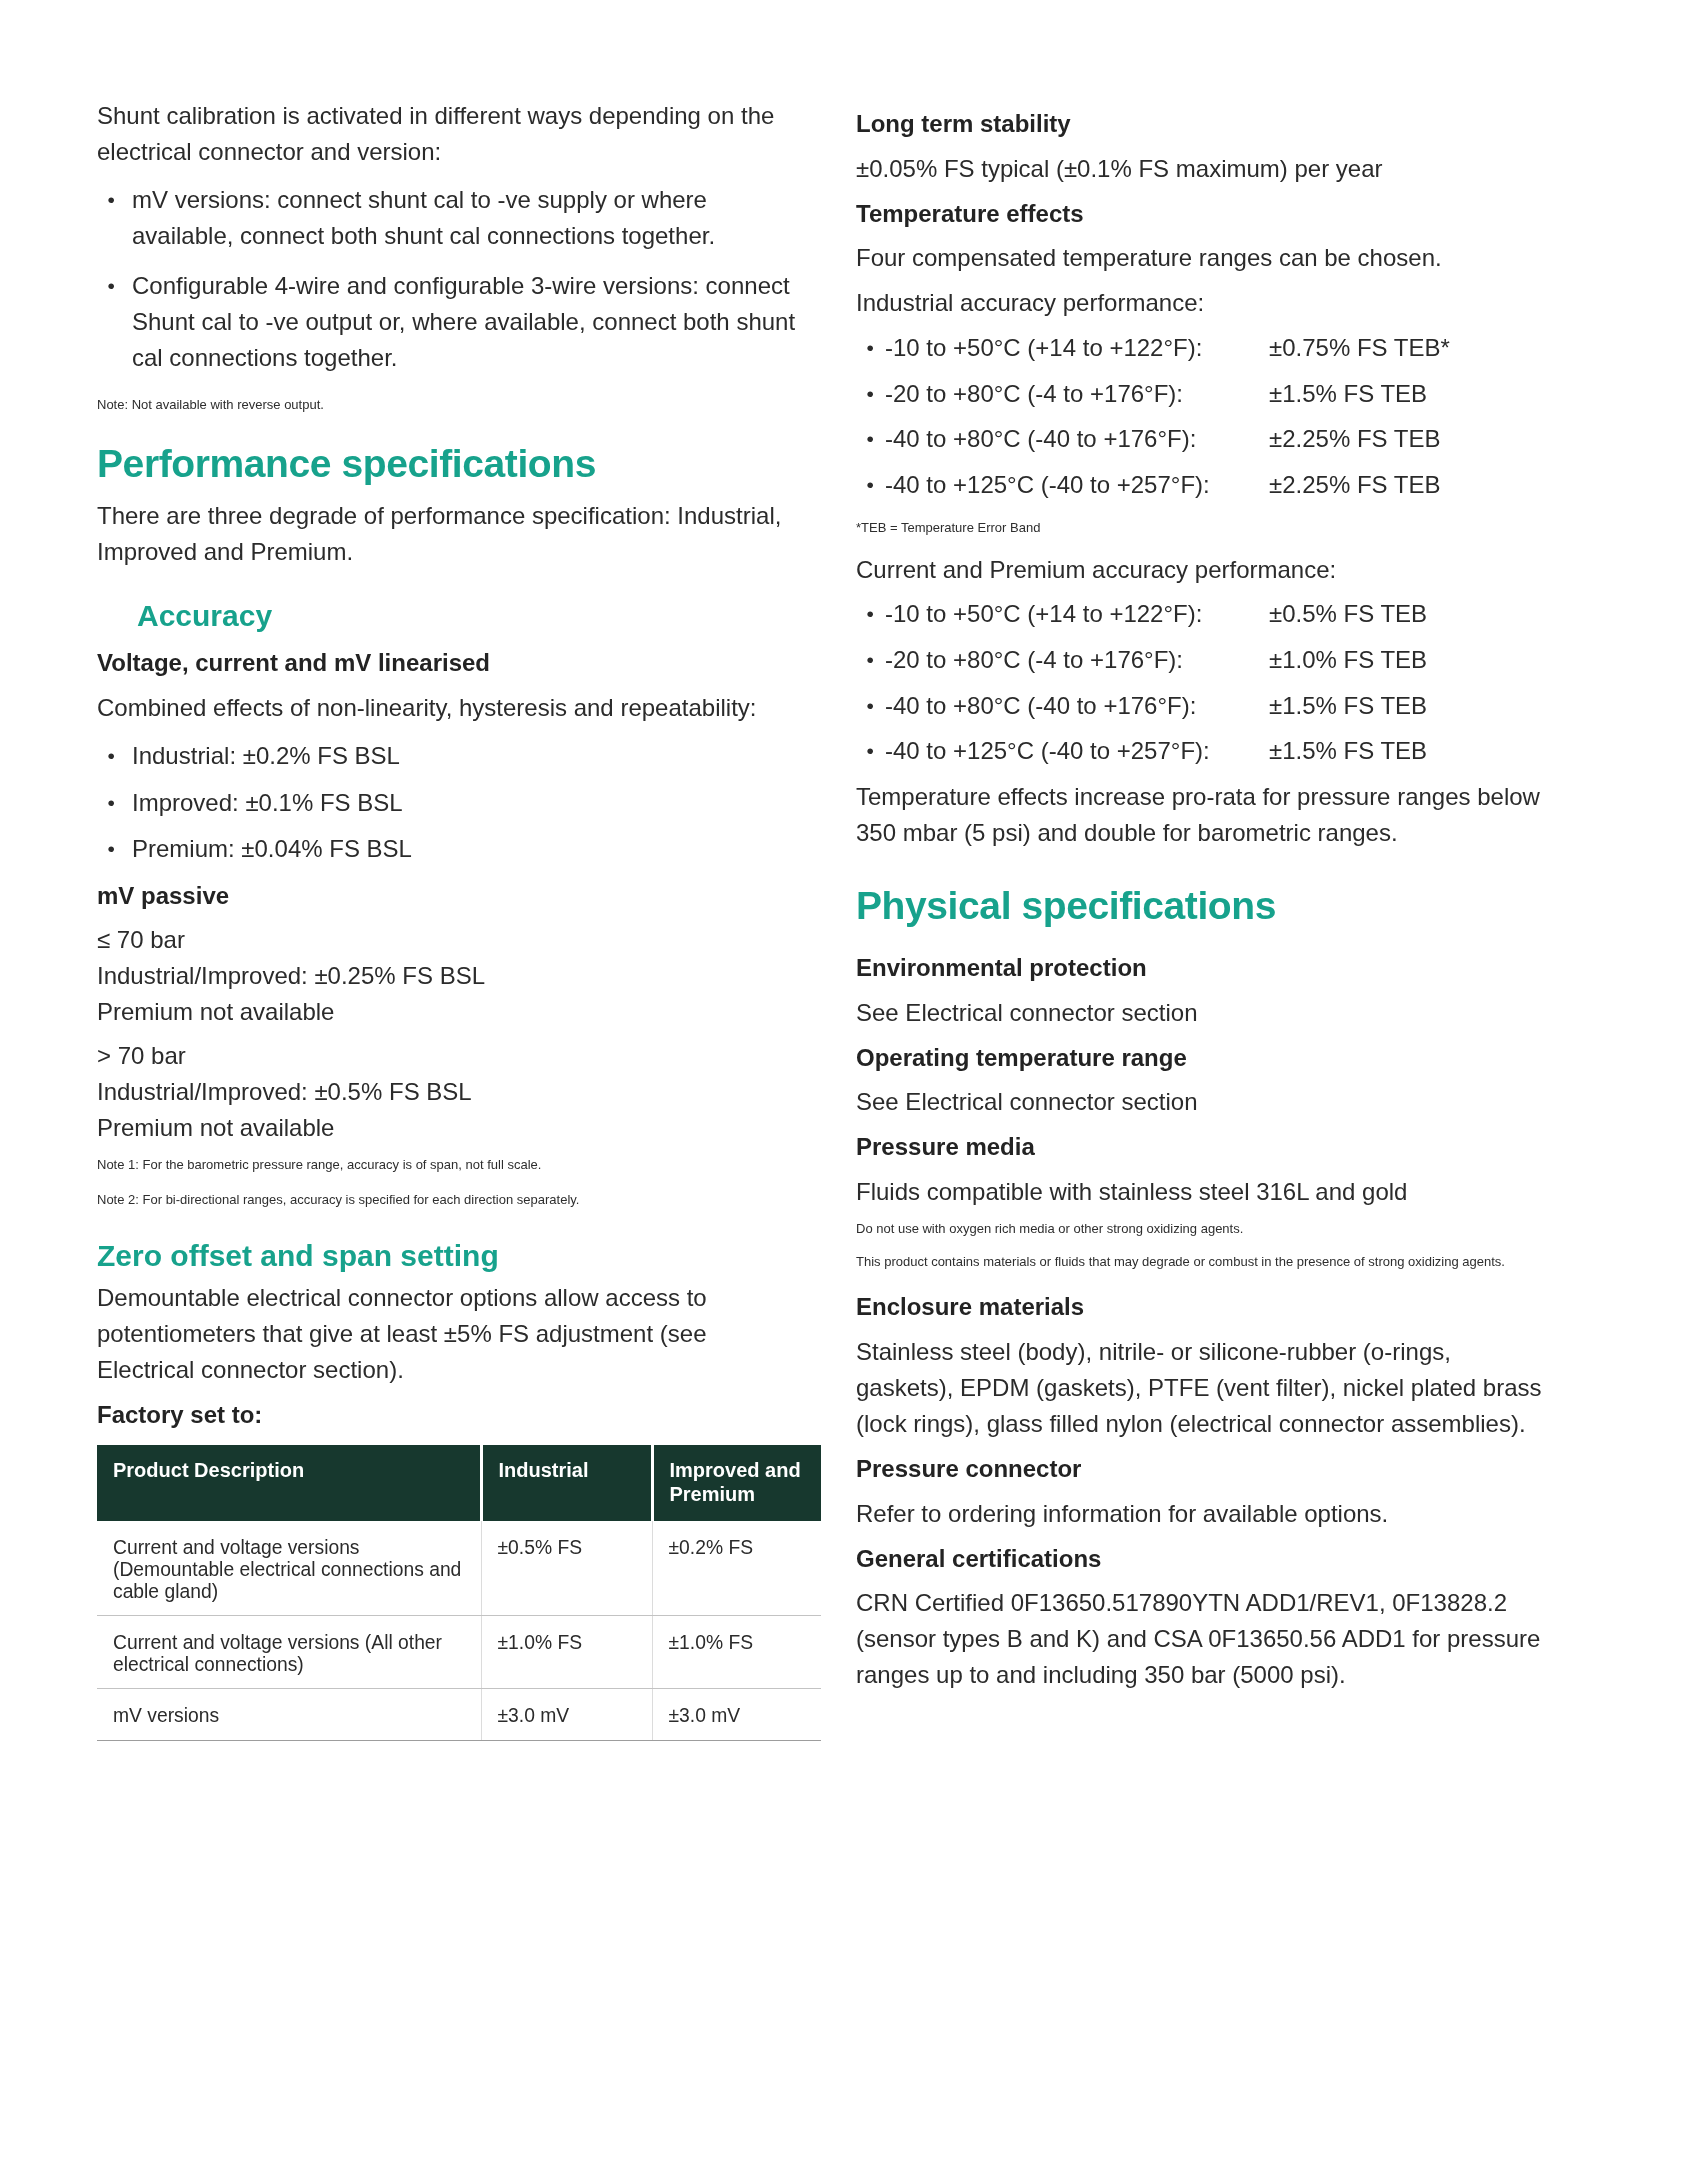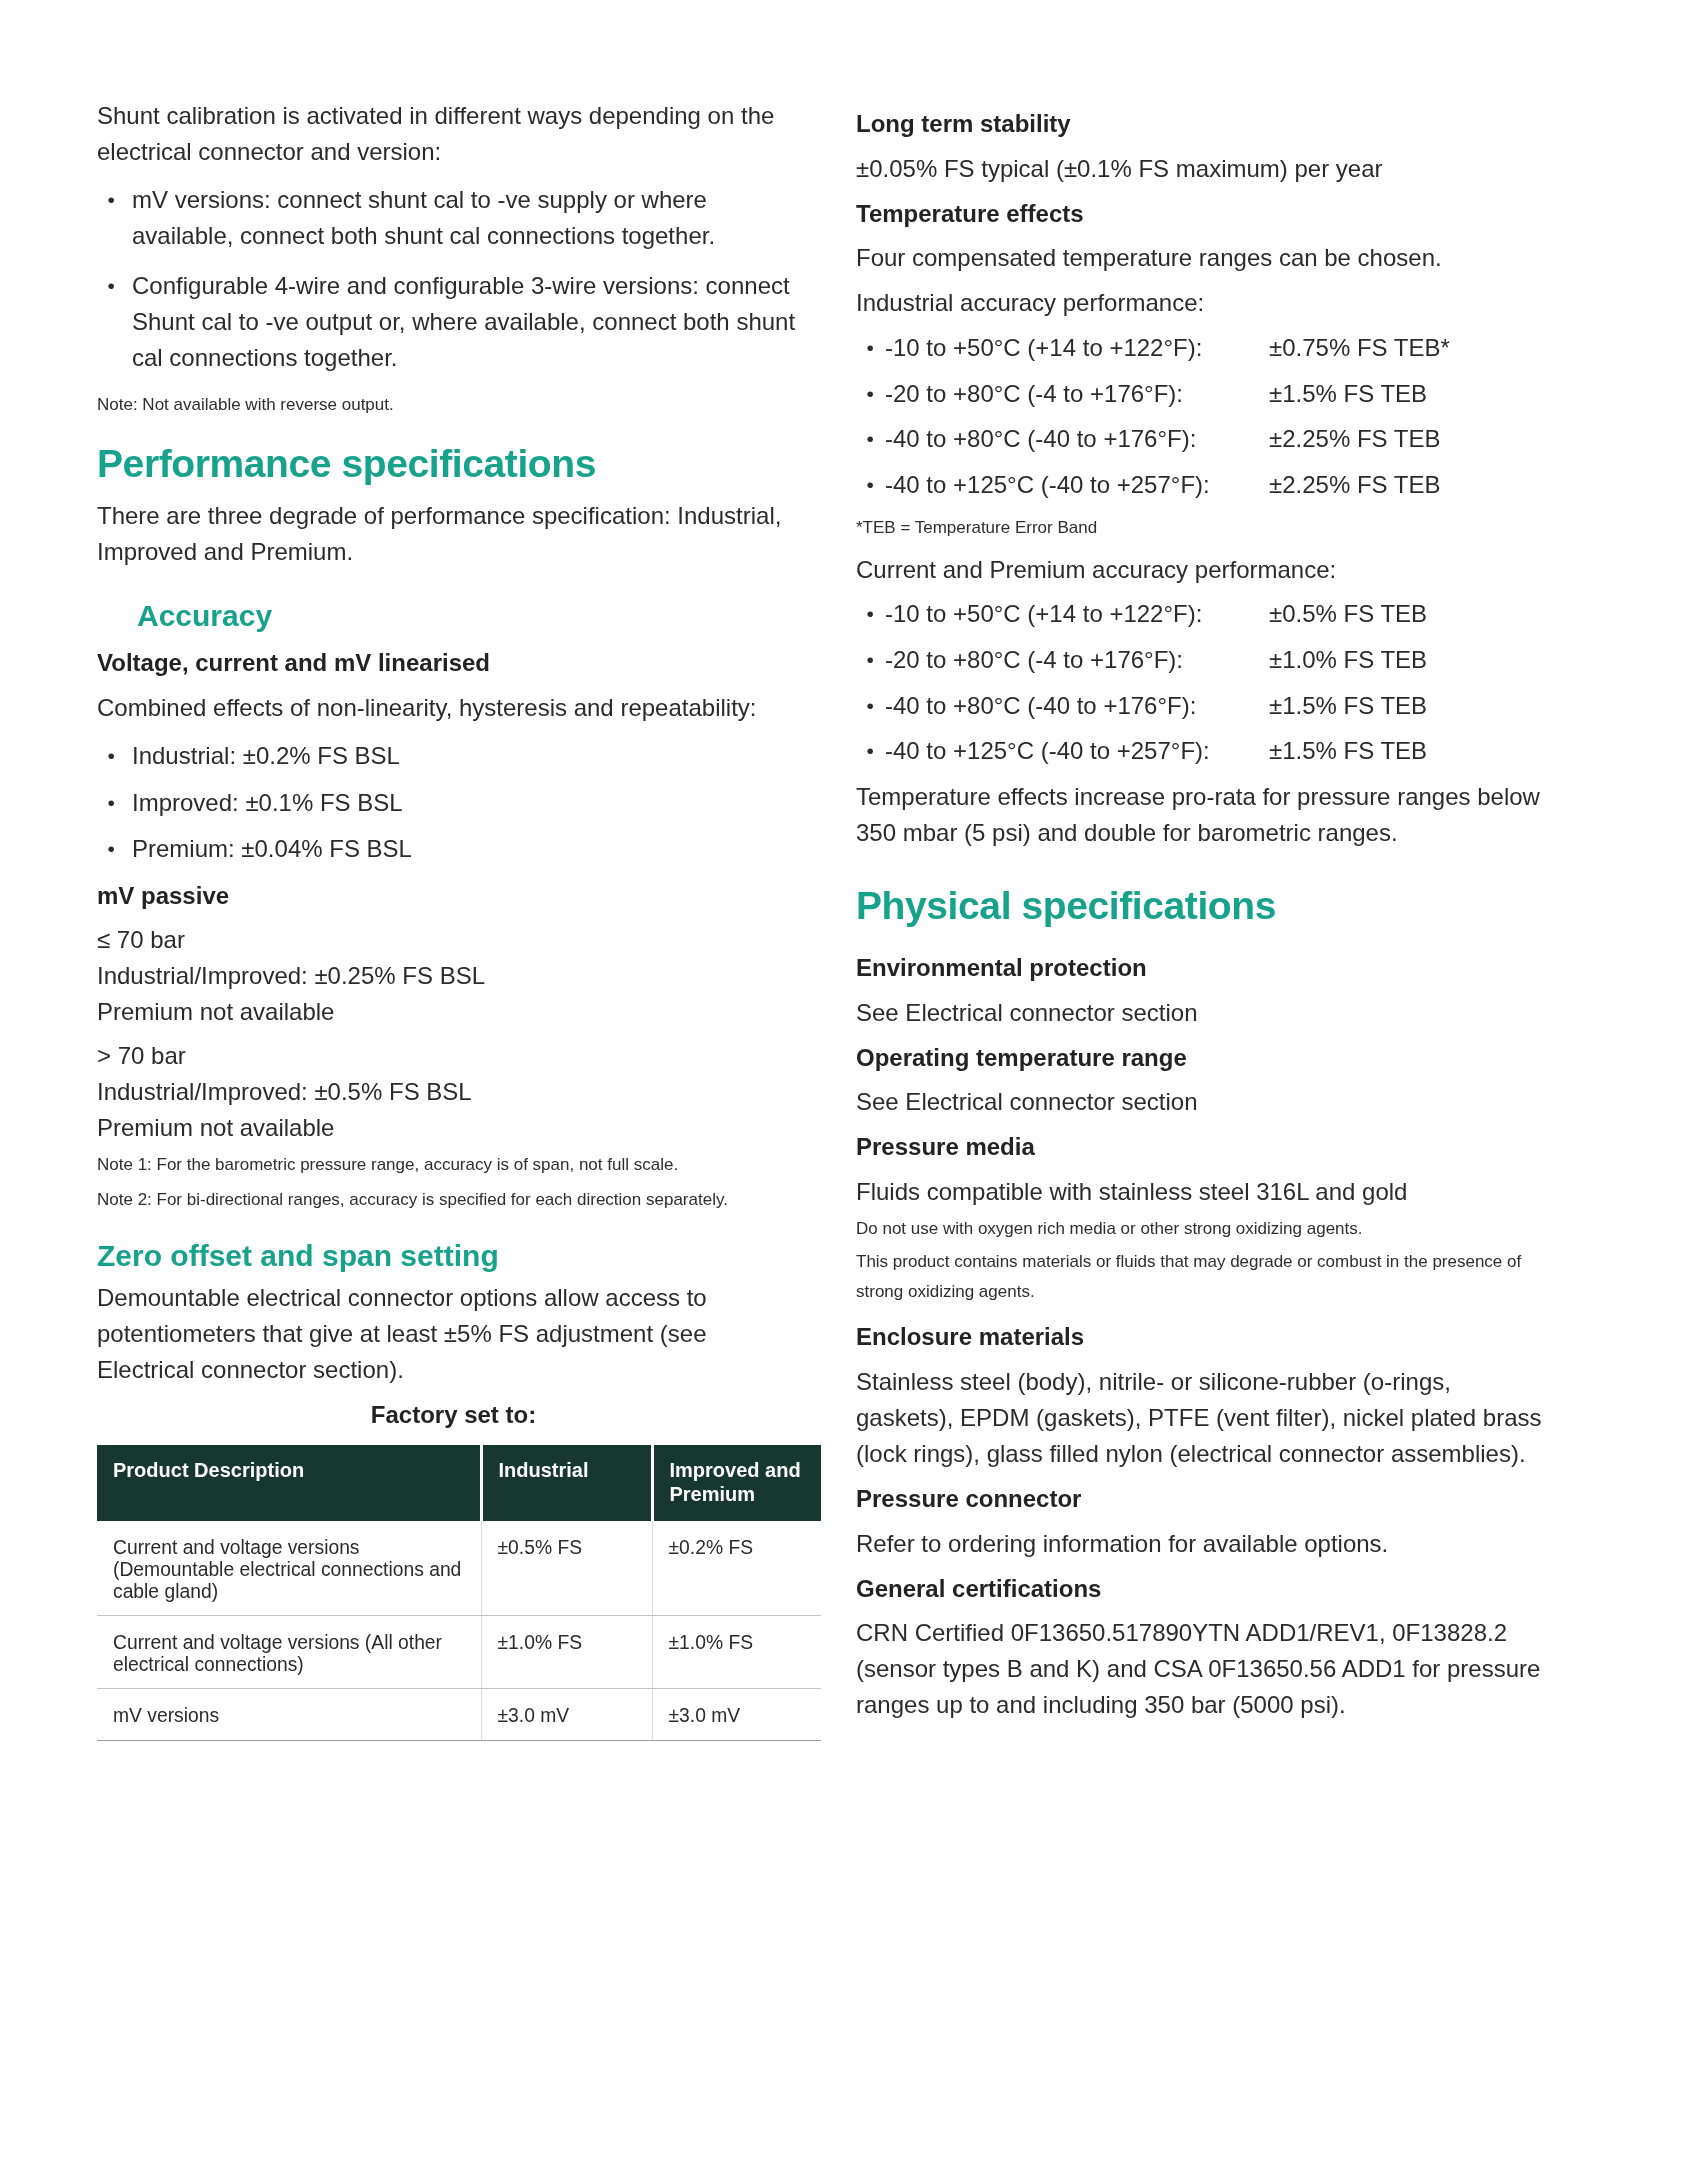--- a/index.html
+++ b/index.html
@@ -9,21 +9,21 @@
     color:#2b2b2b;-webkit-font-smoothing:antialiased;
   }
   .col{position:absolute;top:98px;}
   .col-left{left:97px;width:713px;}
   .col-right{left:856px;width:693px;}
 
   p.body{font-size:24px;line-height:36px;margin:0 0 12.3px 0;}
   p.tight{margin-bottom:8.8px;}
   .line{display:block;}
 
-  .small{font-size:17px;line-height:30px;margin:1.8px 0 7px 0;color:#2e2e2e;}
+  .small{font-size:13px;line-height:30px;margin:1.8px 0 7px 0;color:#2e2e2e;}
 
   h1.sec{
     font-size:39px;line-height:46px;font-weight:bold;color:#17a28c;
     margin:19.3px 0 10.5px 0;letter-spacing:-0.4px;
   }
   h2.sub{
     font-size:30px;line-height:35px;font-weight:bold;color:#17a28c;
     margin:23px 0 12.3px 0;
   }
   h3.lbl{
@@ -105,21 +105,21 @@
     <span class="line">&gt; 70 bar</span>
     <span class="line">Industrial/Improved: ±0.5% FS BSL</span>
     <span class="line">Premium not available</span>
   </p>
 
   <p class="small" style="margin-bottom:5.3px;">Note 1: For the barometric pressure range, accuracy is of span, not full scale.</p>
   <p class="small" style="margin-bottom:23px;">Note 2: For bi-directional ranges, accuracy is specified for each direction separately.</p>
 
   <h2 class="sub" style="margin-top:0;margin-bottom:7px;">Zero offset and span setting</h2>
   <p class="body tight">Demountable electrical connector options allow access to potentiometers that give at least ±5% FS adjustment (see Electrical connector section).</p>
-  <h3 class="lbl" style="margin-bottom:0;text-align:center;">Factory set to:</h3>
+  <h3 class="lbl" style="margin-bottom:0;">Factory set to:</h3>
 
   <table class="factory">
     <colgroup>
         <col class="c1">
         <col class="c2">
         <col class="c3">
       </colgroup>
     <thead>
       <tr>
         <th>Product Description</th>

